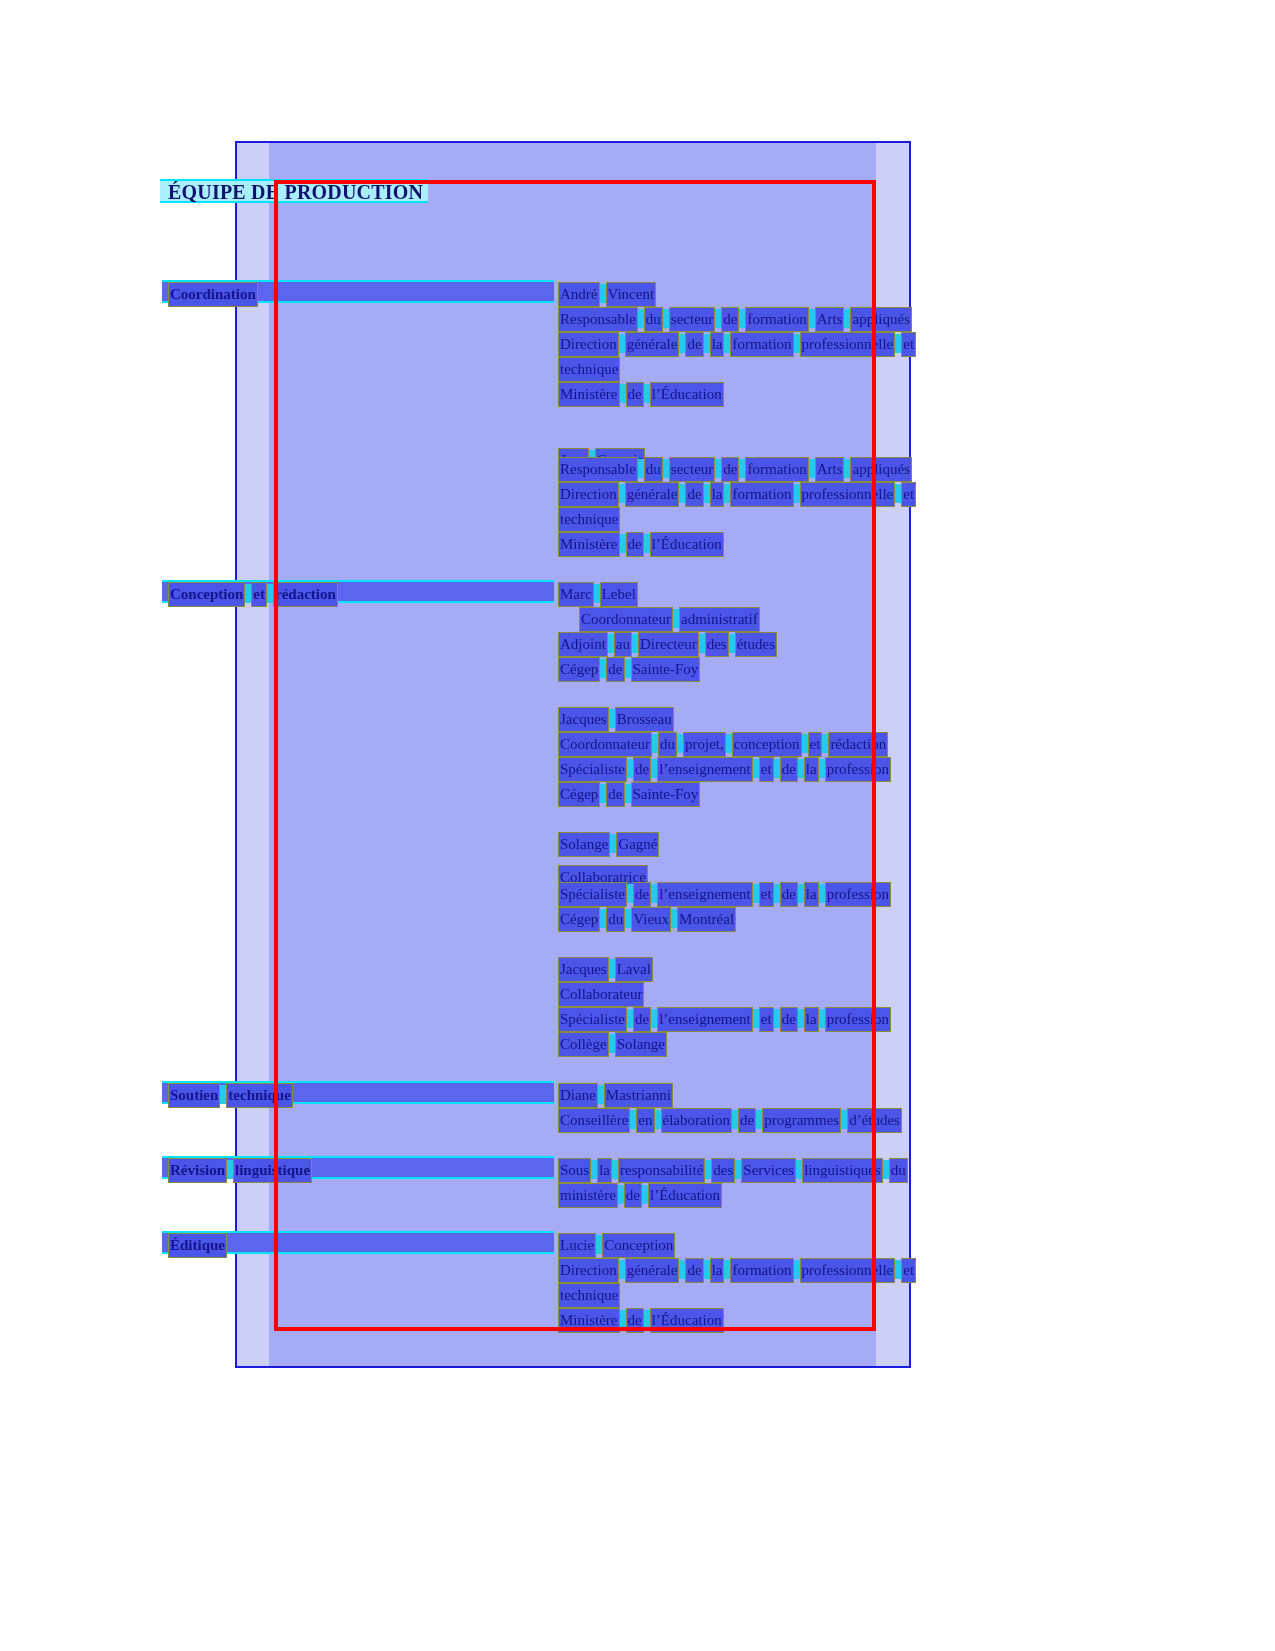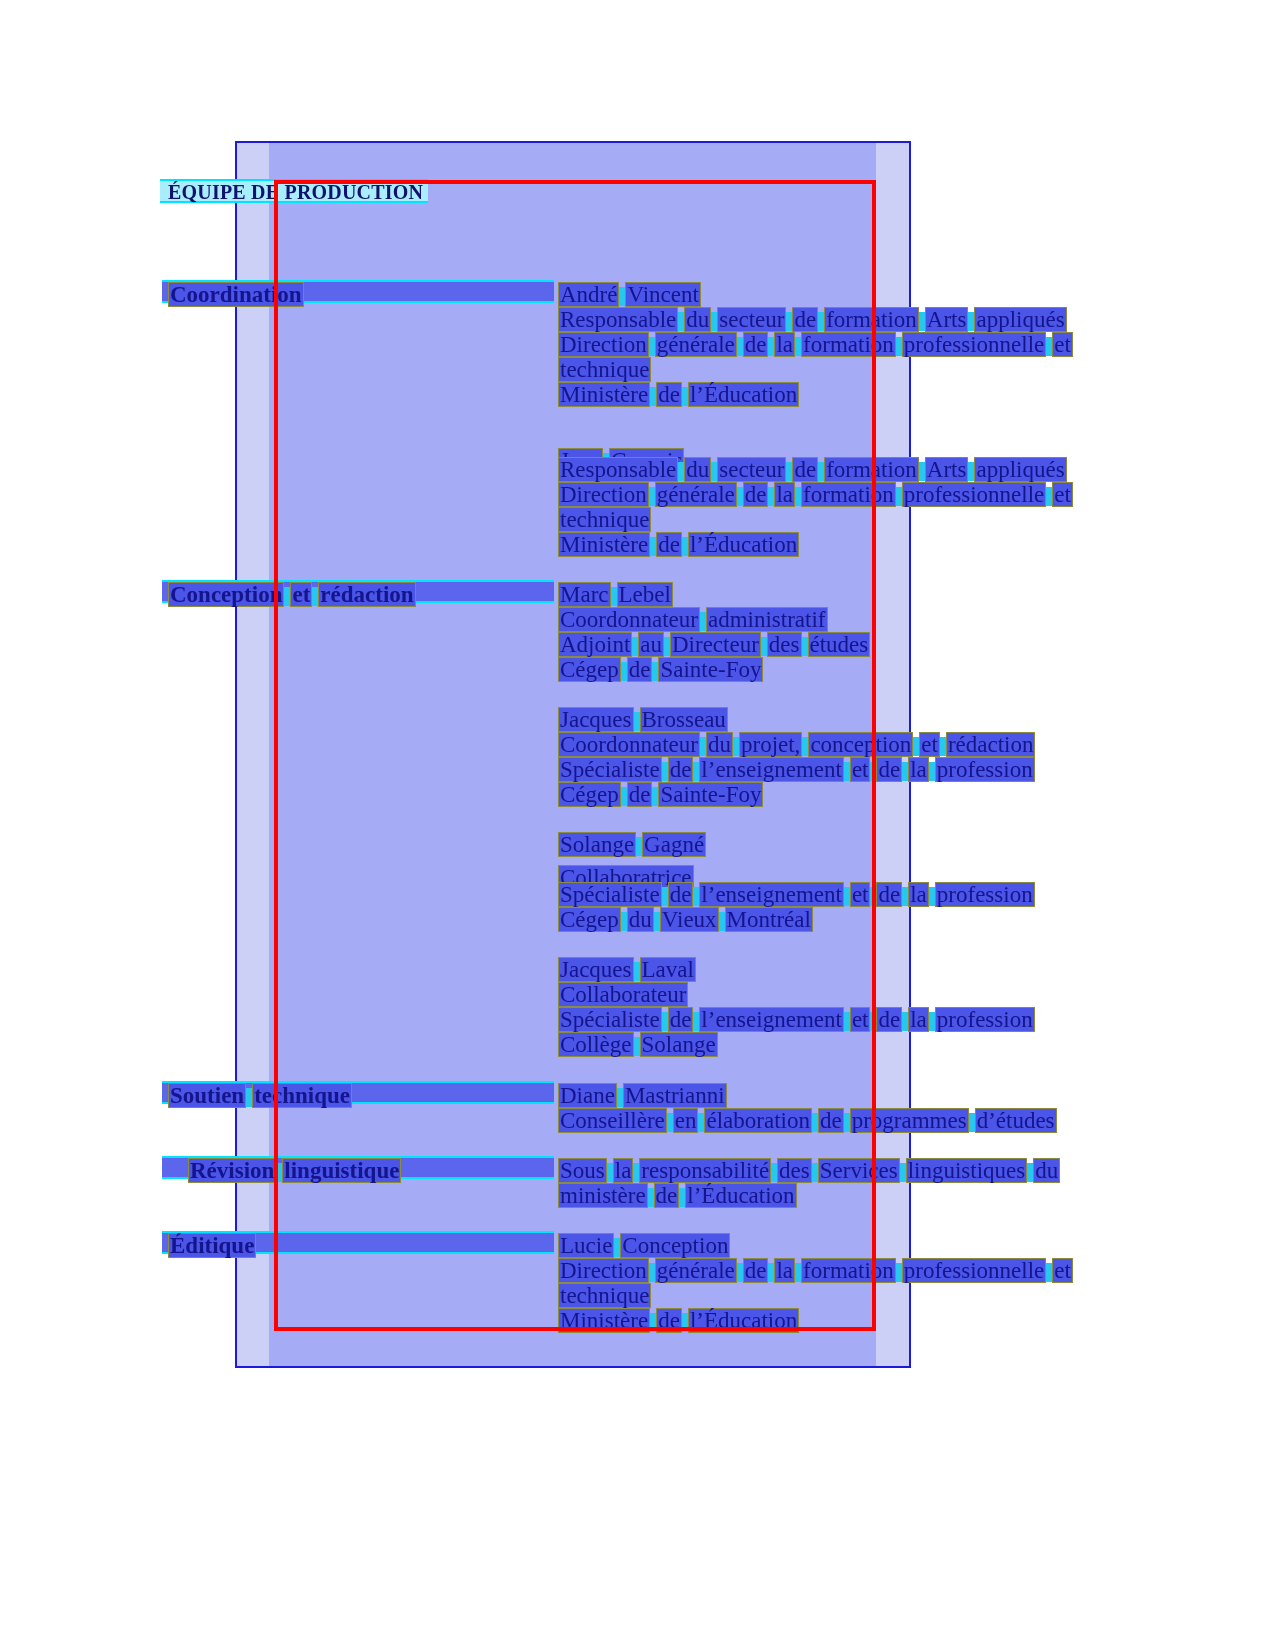--- a/index.html
+++ b/index.html
@@ -32,21 +32,21 @@
 
   
   .linebar{
     position:absolute;height:23px;
     background:#9fe9ff;border-top:2px solid #00e5ff;border-bottom:2px solid #00e5ff;
     box-sizing:border-box;
   }
 
   
   .tline{
-    position:absolute;white-space:nowrap;font-size:23px;line-height:23px;
+    position:absolute;white-space:nowrap;font-size:15px;line-height:23px;
     color:#1c1ca0;
   }
   .tline.bold{font-weight:bold;color:#111168;}
 
   
   .w{
     display:inline-block;padding:0 1px;
     background:#4b55e8;border:1px solid #8c8c3c;
     box-sizing:border-box;color:#14148c;
   }
@@ -89,21 +89,21 @@
         <div class="tline" style="left: 558px; top: 432px; margin-top: 16px;"><span class="w">Jean</span><span class="sp hl"></span><span class="w">Gervais</span></div>
         <div class="linebar" style="left: 556px; top: 455px; width: 448.938px; z-index: -1;"></div>
         <div class="tline" style="left: 558px; top: 457px;"><span class="w">Responsable</span><span class="sp hl"></span><span class="w">du</span><span class="sp hl"></span><span class="w">secteur</span><span class="sp hl"></span><span class="w">de</span><span class="sp hl"></span><span class="w">formation</span><span class="sp hl"></span><span class="w">Arts</span><span class="sp hl"></span><span class="w">appliqués</span></div>
         <div class="linebar" style="left: 556px; top: 480px; width: 454.297px; z-index: -1;"></div>
         <div class="tline" style="left: 558px; top: 482px;"><span class="w">Direction</span><span class="sp hl"></span><span class="w">générale</span><span class="sp hl"></span><span class="w">de</span><span class="sp hl"></span><span class="w">la</span><span class="sp hl"></span><span class="w">formation</span><span class="sp hl"></span><span class="w">professionnelle</span><span class="sp hl"></span><span class="w">et</span></div>
         <div class="tline" style="left: 558px; top: 507px;"><span class="w">technique</span></div>
         <div class="tline" style="left: 558px; top: 532px;"><span class="w">Ministère</span><span class="sp hl"></span><span class="w">de</span><span class="sp hl"></span><span class="w">l’Éducation</span></div>
         <div class="linebar" style="left: 162px; top: 580px; width: 392px; background: rgb(92, 102, 236);"></div>
         <div class="tline bold" style="left: 168px; top: 582px;"><span class="w">Conception</span><span class="sp hl"></span><span class="w">et</span><span class="sp hl"></span><span class="w">rédaction</span></div>
         <div class="tline" style="left: 558px; top: 582px;"><span class="w">Marc</span><span class="sp hl"></span><span class="w">Lebel</span></div>
-        <div class="tline" style="left: 558px; top: 607px; text-align: center;"><span class="w">Coordonnateur</span><span class="sp hl"></span><span class="w">administratif</span></div>
+        <div class="tline" style="left: 579px; top: 607px; text-align: center;"><span class="w">Coordonnateur</span><span class="sp hl"></span><span class="w">administratif</span></div>
         <div class="tline" style="left: 558px; top: 632px;"><span class="w">Adjoint</span><span class="sp hl"></span><span class="w">au</span><span class="sp hl"></span><span class="w">Directeur</span><span class="sp hl"></span><span class="w">des</span><span class="sp hl"></span><span class="w">études</span></div>
         <div class="tline" style="left: 558px; top: 657px;"><span class="w">Cégep</span><span class="sp hl"></span><span class="w">de</span><span class="sp hl"></span><span class="w">Sainte-Foy</span></div>
         <div class="tline" style="left: 558px; top: 707px;"><span class="w">Jacques</span><span class="sp hl"></span><span class="w">Brosseau</span></div>
         <div class="linebar" style="left: 556px; top: 730px; width: 421.031px; z-index: -1;"></div>
         <div class="tline" style="left: 558px; top: 732px;"><span class="w">Coordonnateur</span><span class="sp hl"></span><span class="w">du</span><span class="sp hl"></span><span class="w">projet,</span><span class="sp hl"></span><span class="w">conception</span><span class="sp hl"></span><span class="w">et</span><span class="sp hl"></span><span class="w">rédaction</span></div>
         <div class="linebar" style="left: 556px; top: 755px; width: 421.828px; z-index: -1;"></div>
         <div class="tline" style="left: 558px; top: 757px;"><span class="w">Spécialiste</span><span class="sp hl"></span><span class="w">de</span><span class="sp hl"></span><span class="w">l’enseignement</span><span class="sp hl"></span><span class="w">et</span><span class="sp hl"></span><span class="w">de</span><span class="sp hl"></span><span class="w">la</span><span class="sp hl"></span><span class="w">profession</span></div>
         <div class="tline" style="left: 558px; top: 782px;"><span class="w">Cégep</span><span class="sp hl"></span><span class="w">de</span><span class="sp hl"></span><span class="w">Sainte-Foy</span></div>
         <div class="tline" style="left: 558px; top: 832px; border-radius: 10px;"><span class="w">Solange</span><span class="sp hl"></span><span class="w">Gagné</span></div>
         <div class="tline" style="left: 558px; top: 857px; margin-top: 8px;"><span class="w">Collaboratrice</span></div>
@@ -114,21 +114,21 @@
         <div class="tline" style="left: 558px; top: 982px;"><span class="w">Collaborateur</span></div>
         <div class="linebar" style="left: 556px; top: 1005px; width: 421.828px; z-index: -1;"></div>
         <div class="tline" style="left: 558px; top: 1007px;"><span class="w">Spécialiste</span><span class="sp hl"></span><span class="w">de</span><span class="sp hl"></span><span class="w">l’enseignement</span><span class="sp hl"></span><span class="w">et</span><span class="sp hl"></span><span class="w">de</span><span class="sp hl"></span><span class="w">la</span><span class="sp hl"></span><span class="w">profession</span></div>
         <div class="tline" style="left: 558px; top: 1032px;"><span class="w">Collège</span><span class="sp hl"></span><span class="w">Solange</span></div>
         <div class="linebar" style="left: 162px; top: 1081px; width: 392px; background: rgb(92, 102, 236);"></div>
         <div class="tline bold" style="left: 168px; top: 1083px;"><span class="w">Soutien</span><span class="sp hl"></span><span class="w">technique</span></div>
         <div class="tline" style="left: 558px; top: 1083px;"><span class="w">Diane</span><span class="sp hl"></span><span class="w">Mastrianni</span></div>
         <div class="linebar" style="left: 556px; top: 1106px; width: 438.891px; z-index: -1;"></div>
         <div class="tline" style="left: 558px; top: 1108px;"><span class="w">Conseillère</span><span class="sp hl"></span><span class="w">en</span><span class="sp hl"></span><span class="w">élaboration</span><span class="sp hl"></span><span class="w">de</span><span class="sp hl"></span><span class="w">programmes</span><span class="sp hl"></span><span class="w">d’études</span></div>
         <div class="linebar" style="left: 162px; top: 1156px; width: 392px; background: rgb(92, 102, 236);"></div>
-        <div class="tline bold" style="left: 168px; top: 1158px; margin-left: 20px;"><span class="w">Révision</span><span class="sp hl"></span><span class="w">linguistique</span></div>
+        <div class="tline bold" style="left: 168px; top: 1158px;"><span class="w">Révision</span><span class="sp hl"></span><span class="w">linguistique</span></div>
         <div class="linebar" style="left: 556px; top: 1156px; width: 443.562px; z-index: -1;"></div>
         <div class="tline" style="left: 558px; top: 1158px;"><span class="w">Sous</span><span class="sp hl"></span><span class="w">la</span><span class="sp hl"></span><span class="w">responsabilité</span><span class="sp hl"></span><span class="w">des</span><span class="sp hl"></span><span class="w">Services</span><span class="sp hl"></span><span class="w">linguistiques</span><span class="sp hl"></span><span class="w">du</span></div>
         <div class="tline" style="left: 558px; top: 1183px;"><span class="w">ministère</span><span class="sp hl"></span><span class="w">de</span><span class="sp hl"></span><span class="w">l’Éducation</span></div>
         <div class="linebar" style="left: 162px; top: 1231px; width: 392px; background: rgb(92, 102, 236);"></div>
         <div class="tline bold" style="left: 168px; top: 1233px;"><span class="w">Éditique</span></div>
         <div class="tline" style="left: 558px; top: 1233px;"><span class="w">Lucie</span><span class="sp hl"></span><span class="w">Conception</span></div>
         <div class="linebar" style="left: 556px; top: 1256px; width: 454.297px; z-index: -1;"></div>
         <div class="tline" style="left: 558px; top: 1258px;"><span class="w">Direction</span><span class="sp hl"></span><span class="w">générale</span><span class="sp hl"></span><span class="w">de</span><span class="sp hl"></span><span class="w">la</span><span class="sp hl"></span><span class="w">formation</span><span class="sp hl"></span><span class="w">professionnelle</span><span class="sp hl"></span><span class="w">et</span></div>
         <div class="tline" style="left: 558px; top: 1283px;"><span class="w">technique</span></div>
         <div class="tline" style="left: 558px; top: 1308px;"><span class="w">Ministère</span><span class="sp hl"></span><span class="w">de</span><span class="sp hl"></span><span class="w">l’Éducation</span></div>

